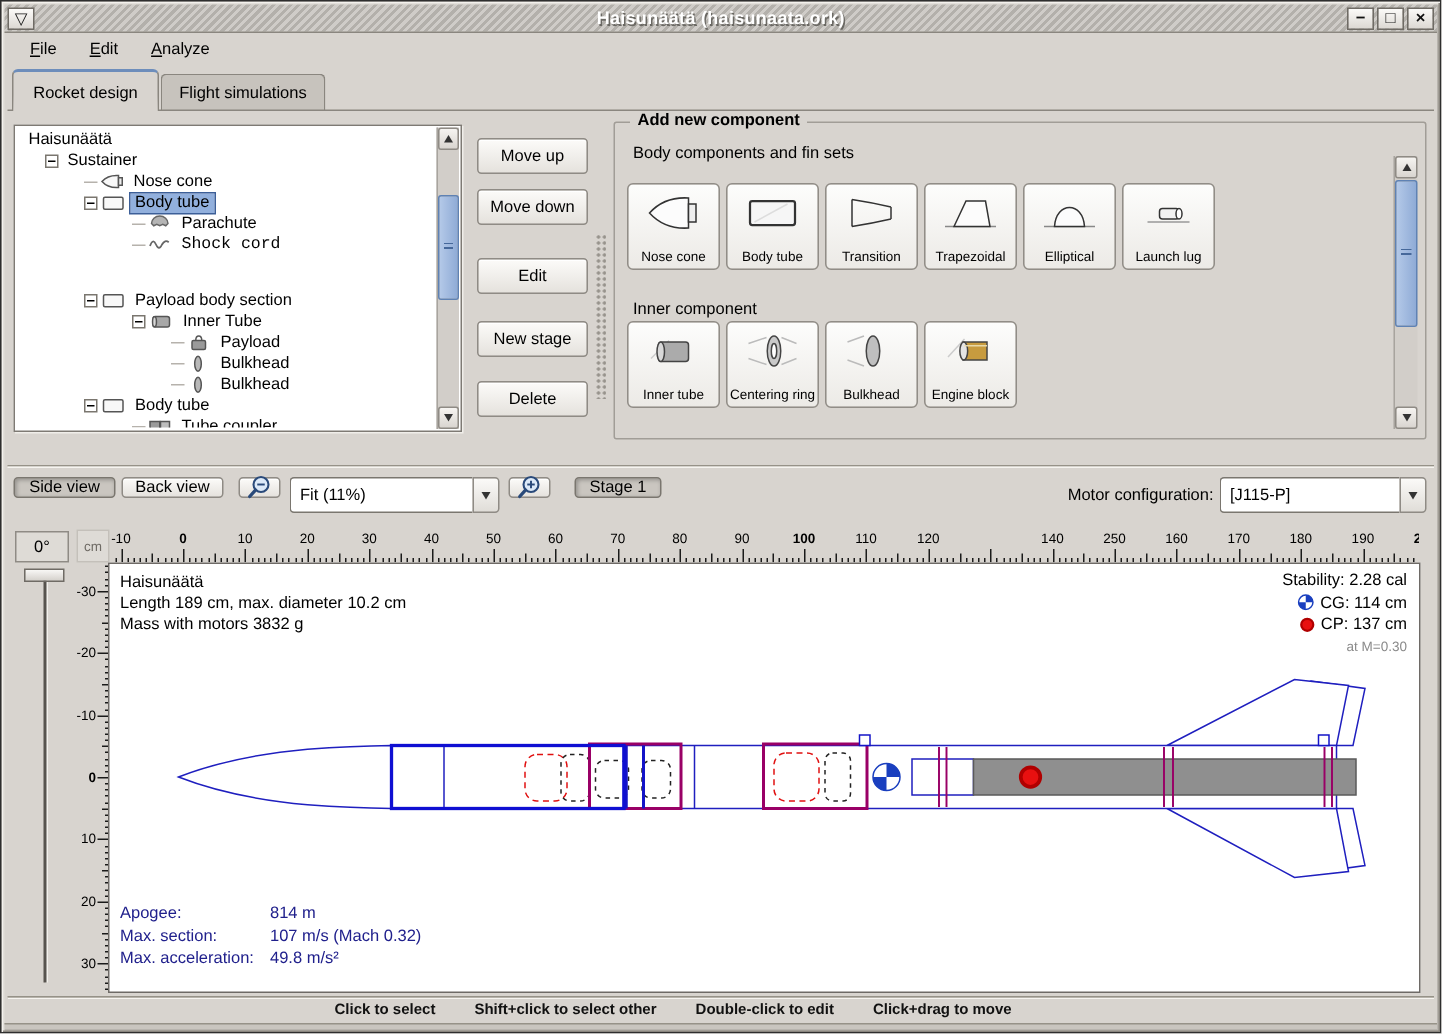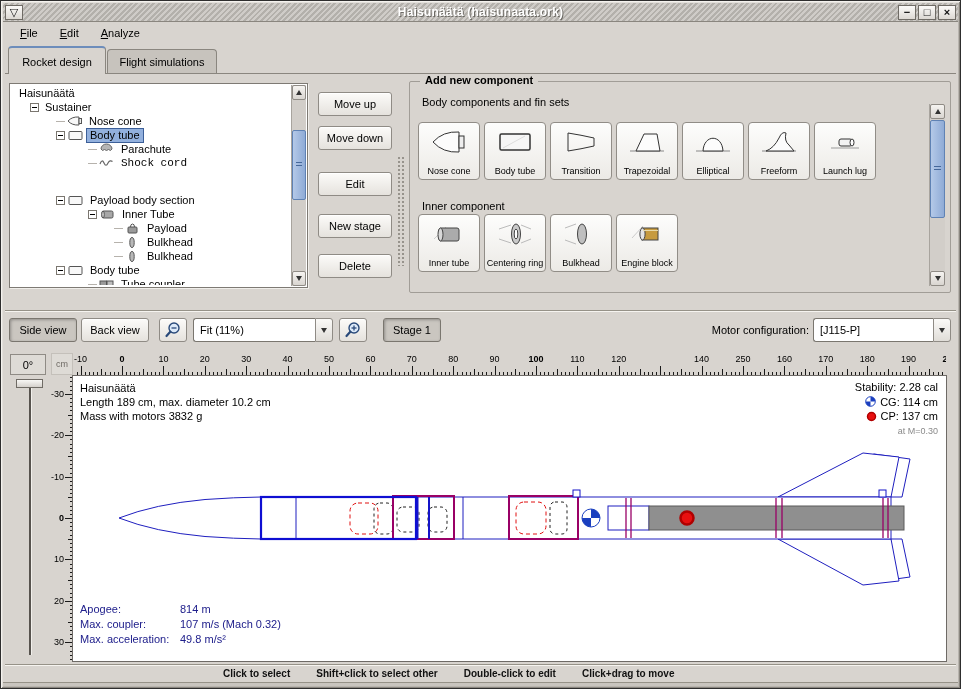--- a/index.html
+++ b/index.html
@@ -68,21 +68,21 @@
   
   .group{position:absolute;left:408px;top:80px;width:542px;height:212px;border:1px solid #a19d97;border-radius:2px;}
   .group-title{position:absolute;left:10px;top:-8px;background:#d8d4cf;padding:0 5px;font-size:11px;font-weight:bold;}
   .group-label{position:absolute;left:12px;font-size:11px;}
   .comp-row{position:absolute;left:8px;display:flex;gap:4px;}
   .comp-btn{width:62px;height:58px;background:linear-gradient(#fdfdfc,#eceae6);border:1px solid #918d87;border-radius:4px;
     display:flex;flex-direction:column;align-items:center;justify-content:flex-end;padding:3px 1px;}
   .comp-btn .clabel{font-size:9px;line-height:9.5px;text-align:center;color:#000;}
   .comp-btn svg{margin-bottom:auto;margin-top:2px;}
   
-  .toolbar-item{position:absolute;top:317px;height:24px;}
+  .toolbar-item{position:absolute;top:317px;height:14px;}
   .combo{display:flex;height:24px;}
   .combo .field{flex:1;background:#fff;border:1px solid #7a766f;border-right:none;border-radius:3px 0 0 3px;
     font-size:11px;display:flex;align-items:center;padding-left:6px;}
   .combo .arrow{width:18px;background:linear-gradient(#fbfaf8,#e0ddd8);border:1px solid #8f8b85;border-radius:0 3px 3px 0;
     display:flex;align-items:center;justify-content:center;}
   .mc-label{position:absolute;top:317px;left:690px;width:118px;height:24px;display:flex;align-items:center;justify-content:flex-end;font-size:11px;}
   
   .rot-box{position:absolute;left:9px;top:353px;width:36px;height:21px;border:1px solid #8f8b85;background:#dedbd6;
     display:flex;align-items:center;justify-content:center;font-size:11px;}
   .slider{position:absolute;left:12px;top:378px;width:30px;height:280px;}
@@ -307,27 +307,20 @@
               <path d="M7,23 L15,6 L28,6 L31,23 Z" fill="#fcfcfc" stroke="#333"></path>
             </svg>
             <div class="clabel">Trapezoidal</div>
           </div>
           <div class="comp-btn">
             <svg width="38" height="28" viewBox="0 0 36 28">
               <line x1="1" y1="23" x2="35" y2="23" stroke="#888"></line>
               <path d="M8,23 C9,6 27,6 28,23 Z" fill="#fcfcfc" stroke="#333"></path>
             </svg>
             <div class="clabel">Elliptical</div>
-          </div>
-          <div class="comp-btn">
-            <svg width="38" height="28" viewBox="0 0 36 28">
-              <line x1="1" y1="23" x2="35" y2="23" stroke="#888"></line>
-              <path d="M5,23 Q13,20 18,10 Q21,3 25,5 Q23,13 28,17 L33,23 Z" fill="#fcfcfc" stroke="#333"></path>
-            </svg>
-            <div class="clabel">Freeform</div>
           </div>
           <div class="comp-btn">
             <svg width="38" height="28" viewBox="0 0 36 28">
               <line x1="4" y1="20" x2="32" y2="20" stroke="#999"></line>
               <rect x="12" y="11" width="13" height="7" rx="2" fill="#f2f2f2" stroke="#333"></rect>
               <ellipse cx="25" cy="14.5" rx="2" ry="3.5" fill="#fff" stroke="#333"></ellipse>
             </svg>
             <div class="clabel">Launch lug</div>
           </div>
         </div>
@@ -811,21 +804,21 @@
       </div>
       <div class="st-line st-cond">at M=0.30</div>
     </div>
 
     <div class="flight">
         <div class="f-row">
           <span class="f-label">Apogee:</span>
           <span>814 m</span>
         </div>
         <div class="f-row">
-          <span class="f-label">Max. coupler:</span>
+          <span class="f-label">Max. section:</span>
           <span>107 m/s  (Mach 0.32)</span>
         </div>
         <div class="f-row">
           <span class="f-label">Max. acceleration:</span>
           <span>49.8 m/s²</span>
         </div>
       </div>
   </div>
 
   <div class="statusbar">

